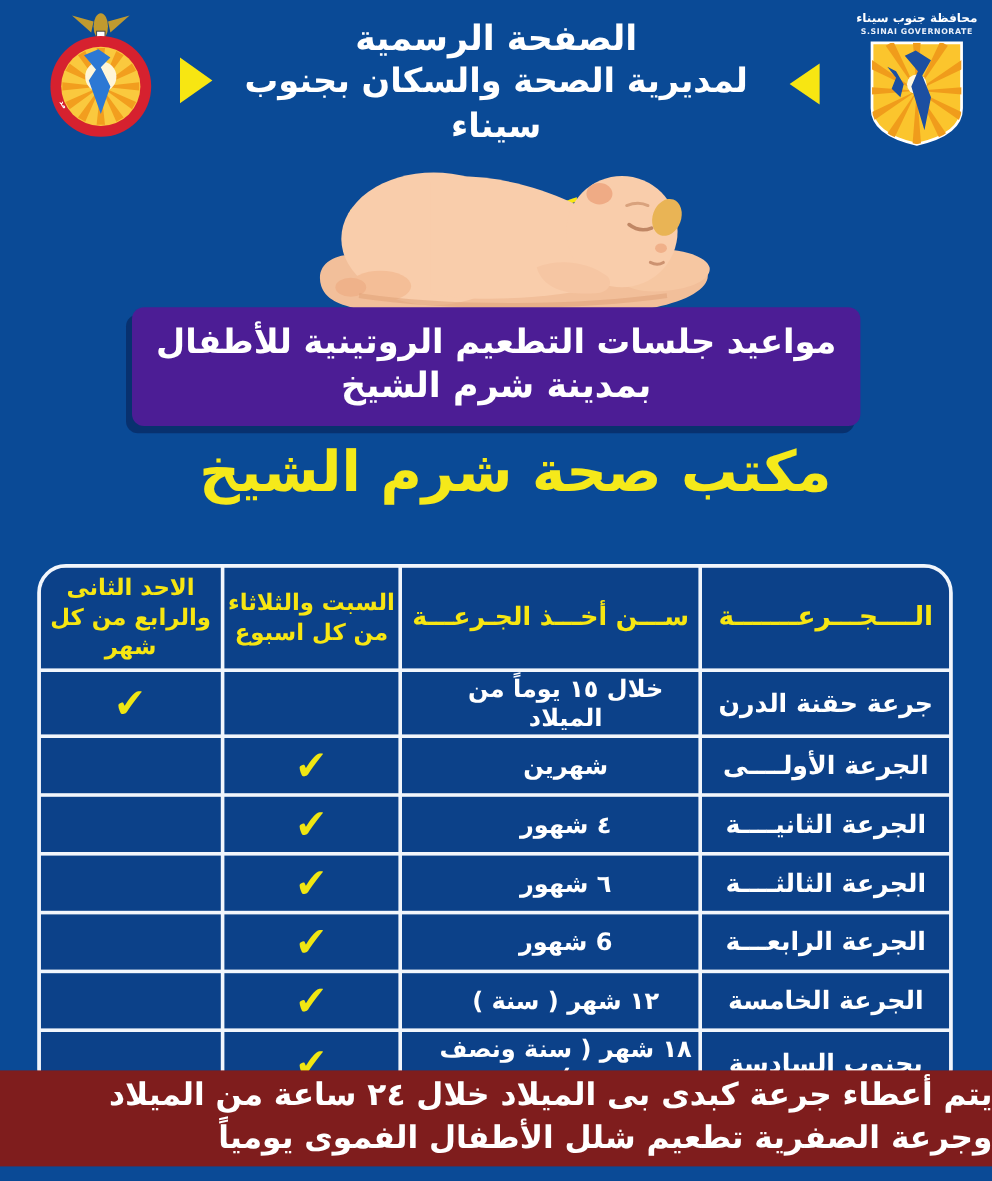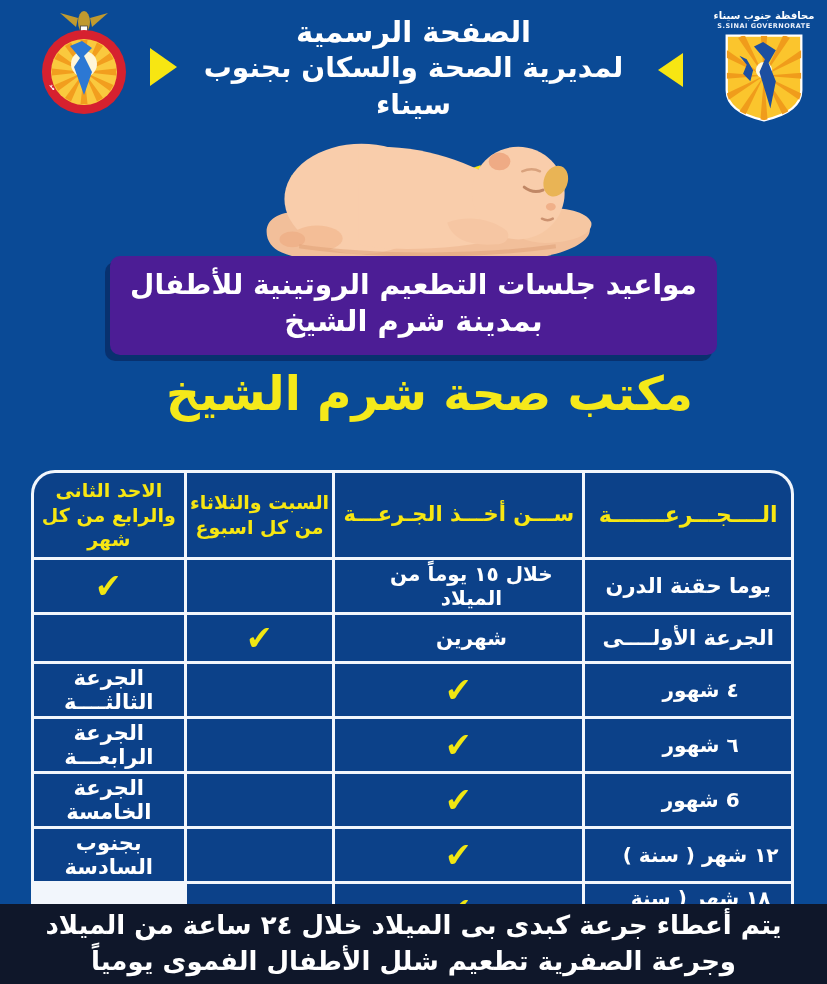--- a/index.html
+++ b/index.html
@@ -70,22 +70,22 @@
   }
   .cell.head.dose-h{font-size:22px;}
   .cell.head.age-h{font-size:21px;}
   .cell.body{min-height:42px;padding:2px 4px;}
   .cell.dose{font-size:21px;}
   .cell.age{font-size:20px;padding-left:29px;}
   .cell.check{font-size:32px;color:#F0E612;line-height:1;}
   .cell.check span{display:inline-block;transform:rotate(-6deg) skewX(-6deg);}
   
   .footer{
-    position:absolute;bottom:0;left:0;width:100%;height:80px;
-    background:#0f172a;color:#fff;font-weight:bold;text-align:center;
+    position:absolute;bottom:12px;left:0;width:100%;height:80px;
+    background:#7f1d1d;color:#fff;font-weight:bold;text-align:right;
     display:flex;flex-direction:column;justify-content:center;
   }
   .footer .f1{font-size:26px;line-height:1.3;}
   .footer .f2{font-size:26px;line-height:1.4;}
 </style>
 </head>
 <body>
 
 <div class="page">
 
@@ -204,38 +204,39 @@
 
   <div class="office-title">مكتب صحة شرم الشيخ</div>
 
   <div class="vax-table">
 
     <div class="cell head dose-h">الــــجـــرعـــــــة</div>
     <div class="cell head age-h">ســـن أخـــذ الجـرعـــة</div>
     <div class="cell head">السبت والثلاثاء من كل اسبوع</div>
     <div class="cell head">الاحد الثانى والرابع من كل شهر</div>
 
-    <div class="cell body dose">يوما حقنة الدرن</div>
+    <div class="cell body dose">جرعة حقنة الدرن</div>
     <div class="cell body age">خلال ١٥ يوماً من الميلاد</div>
     <div class="cell body check">
         <span></span>
       </div>
     <div class="cell body check">
         <span>✔</span>
       </div>
 
     <div class="cell body dose">الجرعة الأولــــى</div>
     <div class="cell body age">شهرين</div>
     <div class="cell body check">
         <span>✔</span>
       </div>
     <div class="cell body check">
         <span></span>
       </div>
 
+    <div class="cell body dose">الجرعة الثانيــــة</div>
     <div class="cell body age">٤ شهور</div>
     <div class="cell body check">
         <span>✔</span>
       </div>
     <div class="cell body check">
         <span></span>
       </div>
 
     <div class="cell body dose">الجرعة الثالثــــة</div>
     <div class="cell body age">٦ شهور</div>

